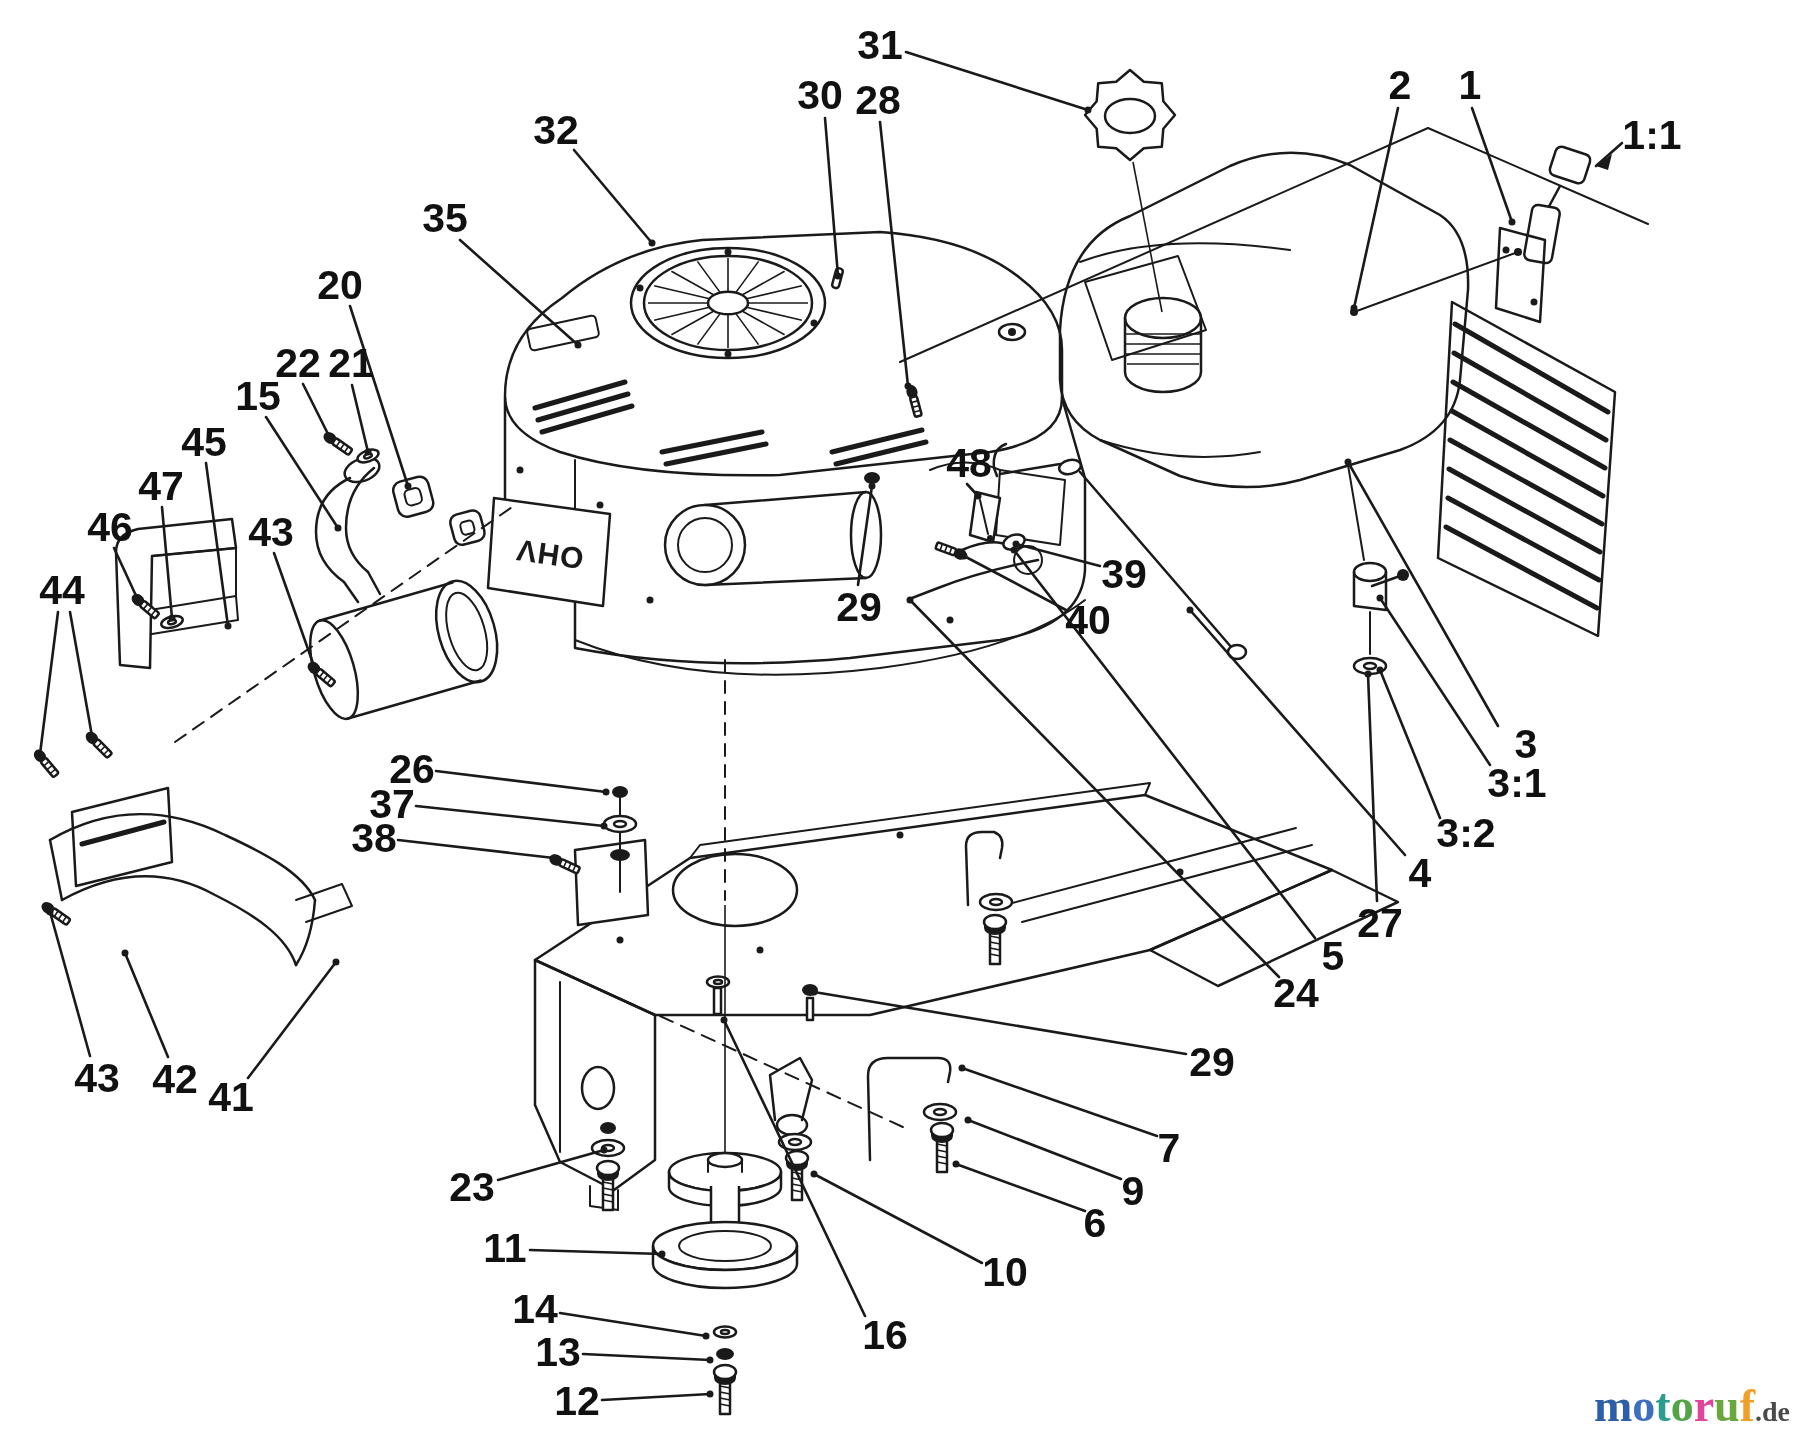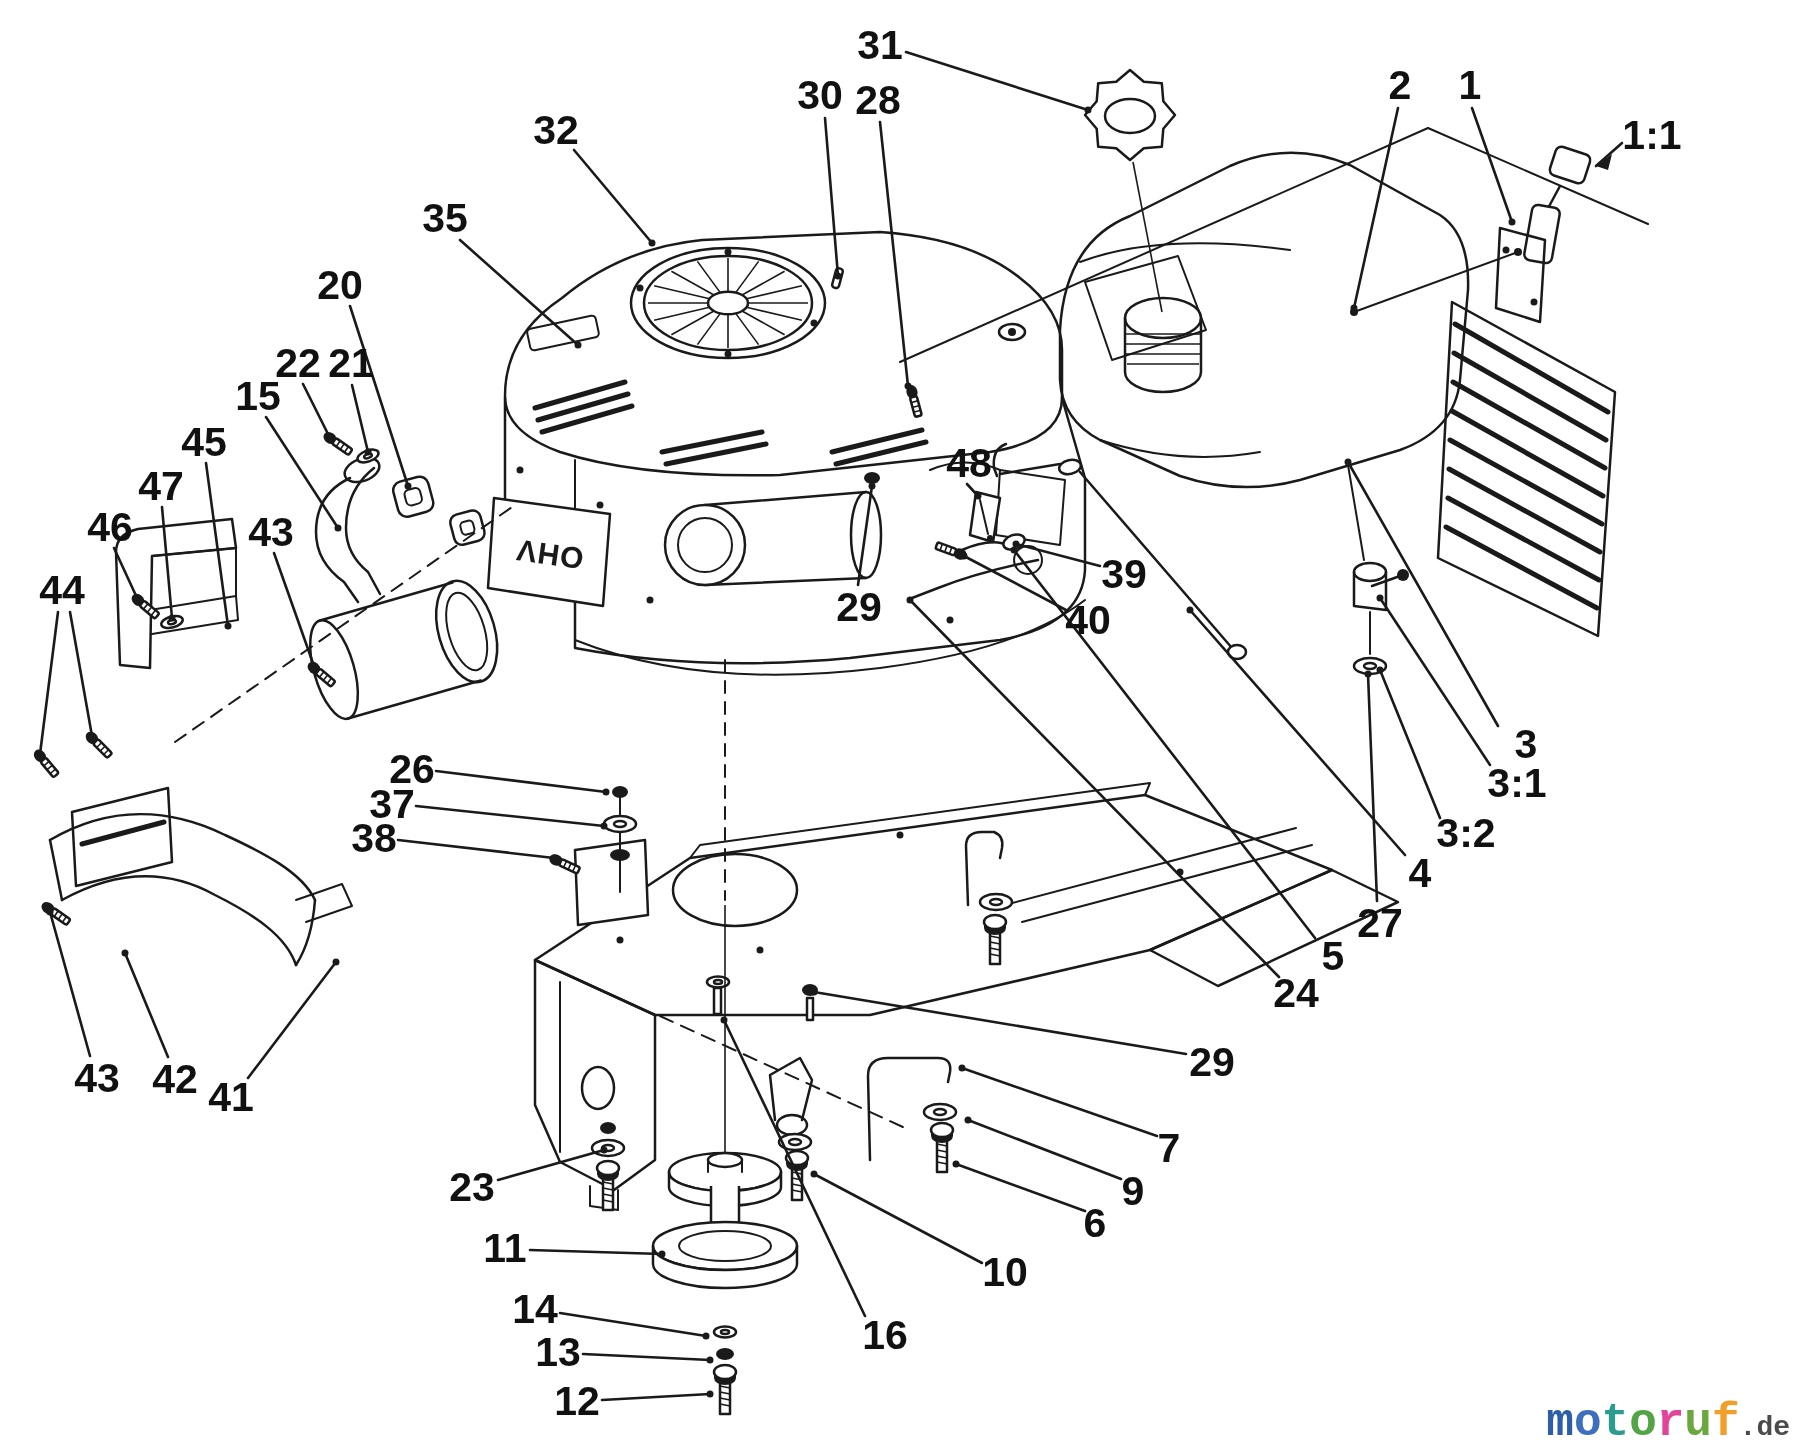--- a/index.html
+++ b/index.html
@@ -8,21 +8,21 @@
   svg{position:absolute;left:0;top:0;}
   .ln{fill:none;stroke:#1a1a1a;stroke-width:2.5;stroke-linecap:round;stroke-linejoin:round;}
   .ln2{fill:none;stroke:#1a1a1a;stroke-width:2;stroke-linecap:round;stroke-linejoin:round;}
   .thick{fill:none;stroke:#1a1a1a;stroke-width:5;stroke-linecap:round;}
   .thin{fill:none;stroke:#1a1a1a;stroke-width:1.6;}
   .dk{fill:#1a1a1a;stroke:none;}
   .wh{fill:#ffffff;stroke:#1a1a1a;stroke-width:2.5;stroke-linejoin:round;}
   .callout{font-family:"Liberation Sans",sans-serif;font-weight:bold;font-size:41px;fill:#111;}
   .leader{fill:none;stroke:#1a1a1a;stroke-width:2.6;stroke-linecap:round;}
   .ohv{font-family:"Liberation Sans",sans-serif;font-weight:bold;font-size:30px;fill:#1a1a1a;letter-spacing:1px;}
-  .logo{position:absolute;right:10px;bottom:5px;font-family:Liberation Mono, monospace;
+  .logo{position:absolute;right:10px;bottom:22px;font-family:Liberation Serif, serif;
         font-weight:bold;font-size:46px;line-height:1;}
   .logo .suffix{font-size:28px;font-weight:bold;}
 </style>
 </head>
 <body>
 
 <div class="stage">
 <svg width="1800" height="1451" viewBox="0 0 1800 1451">
 
   <defs>

